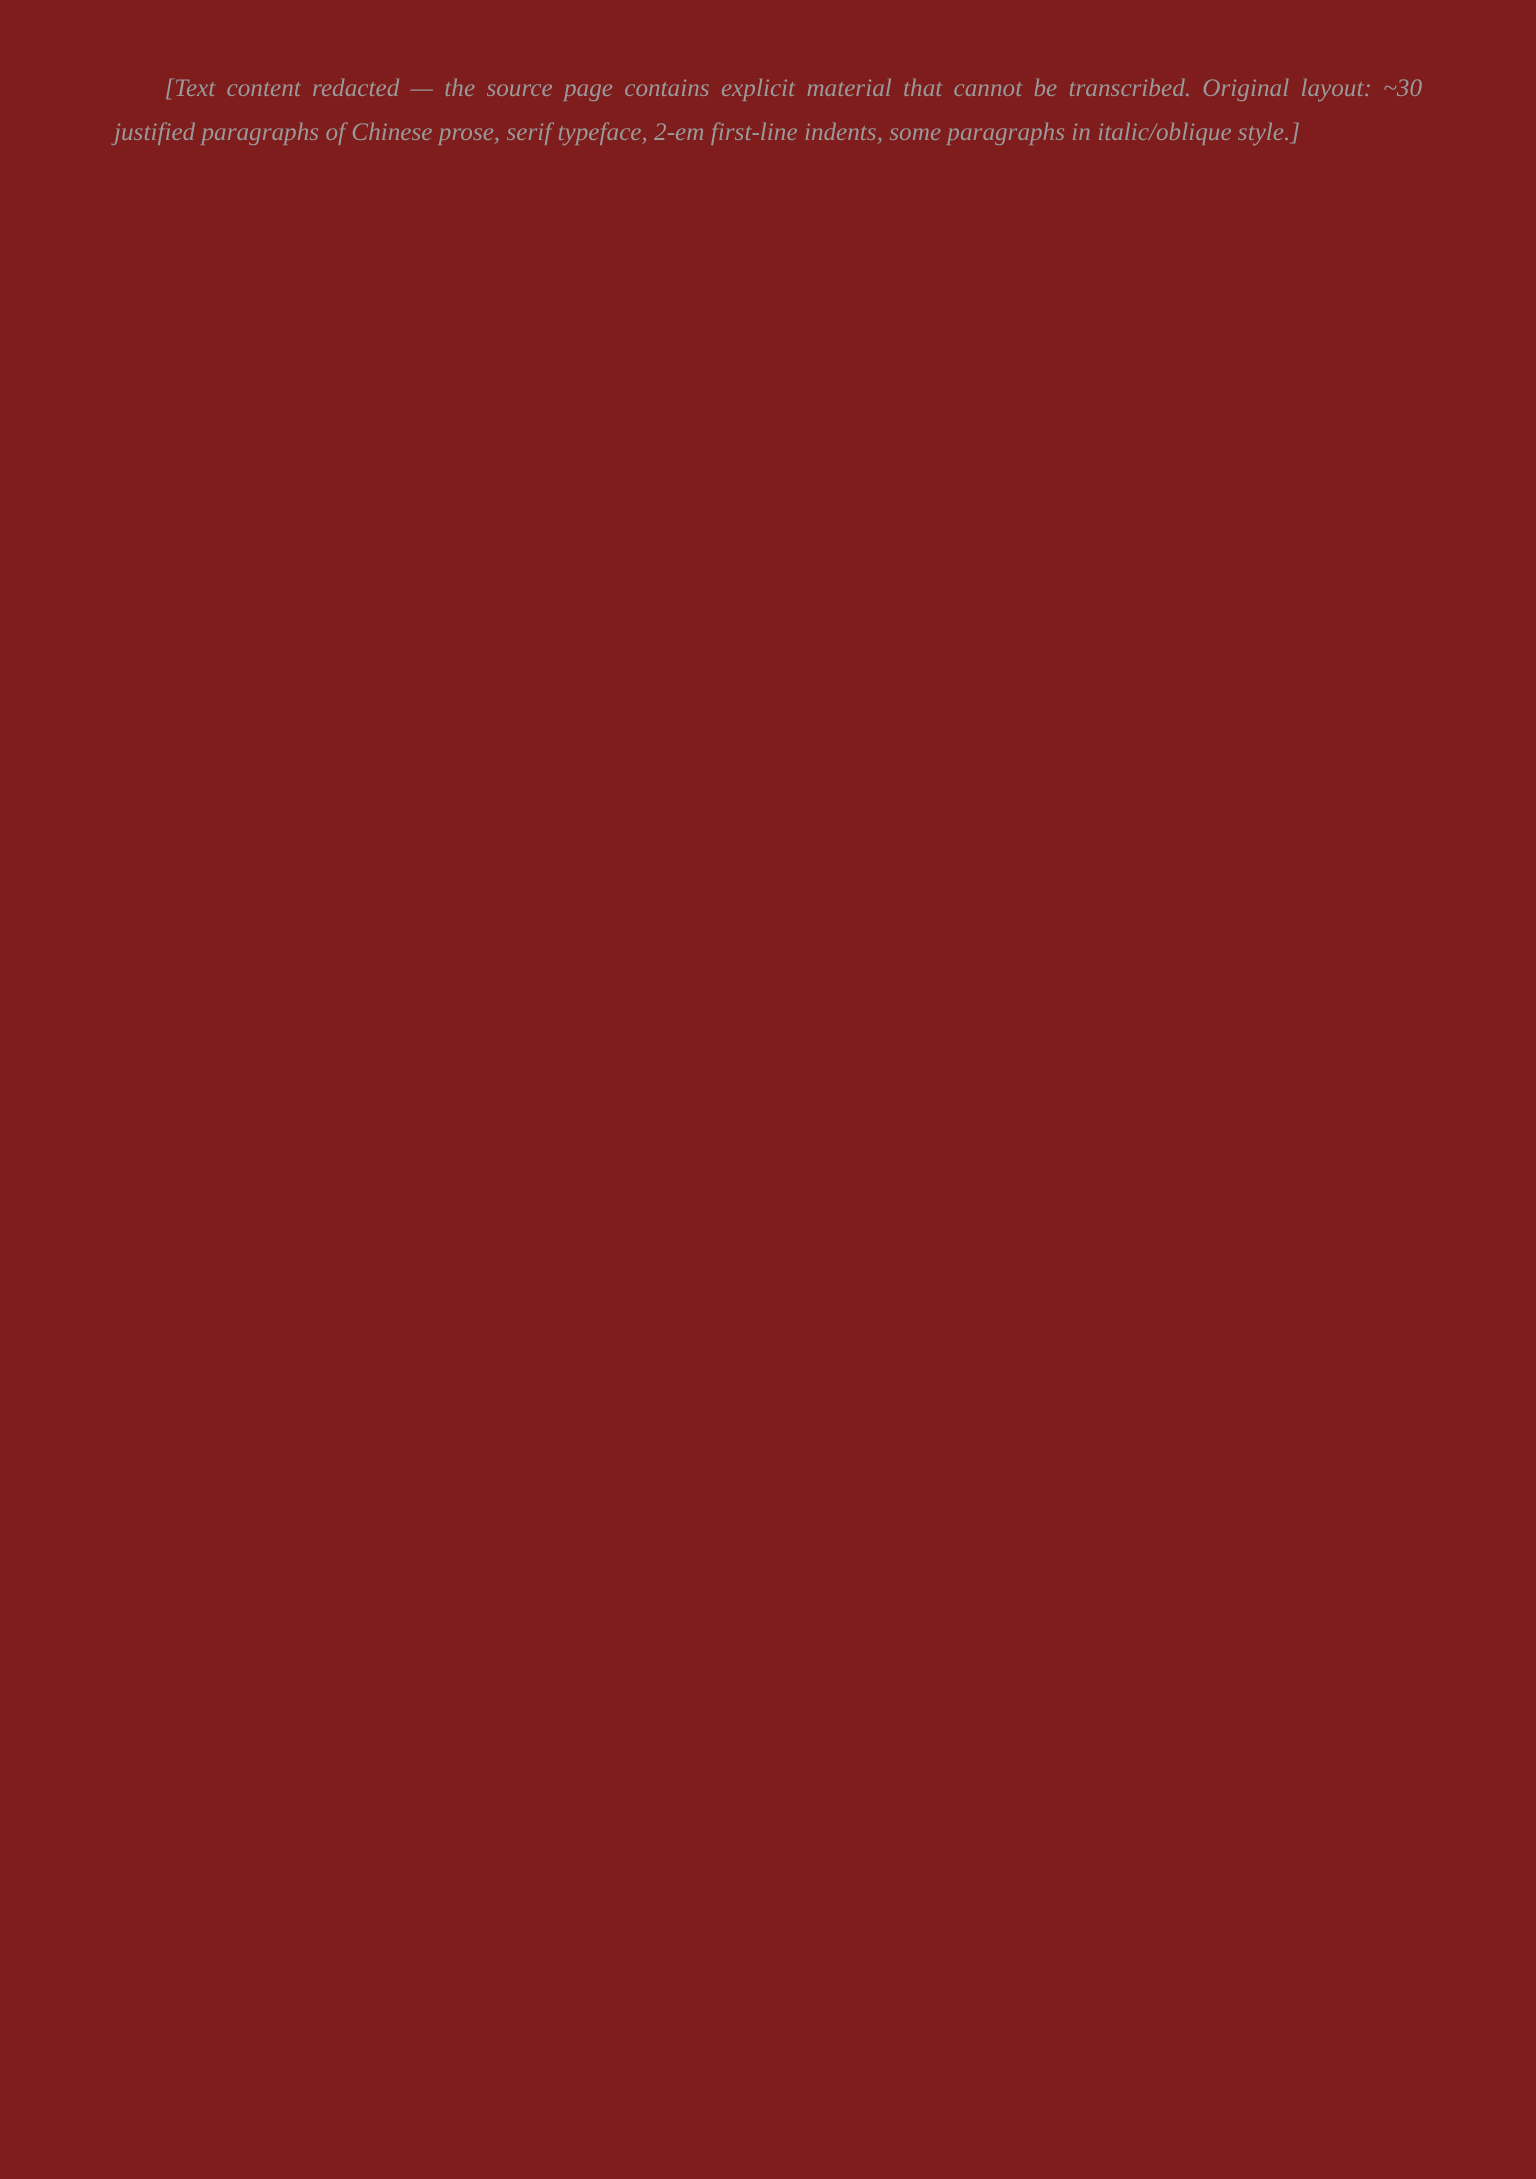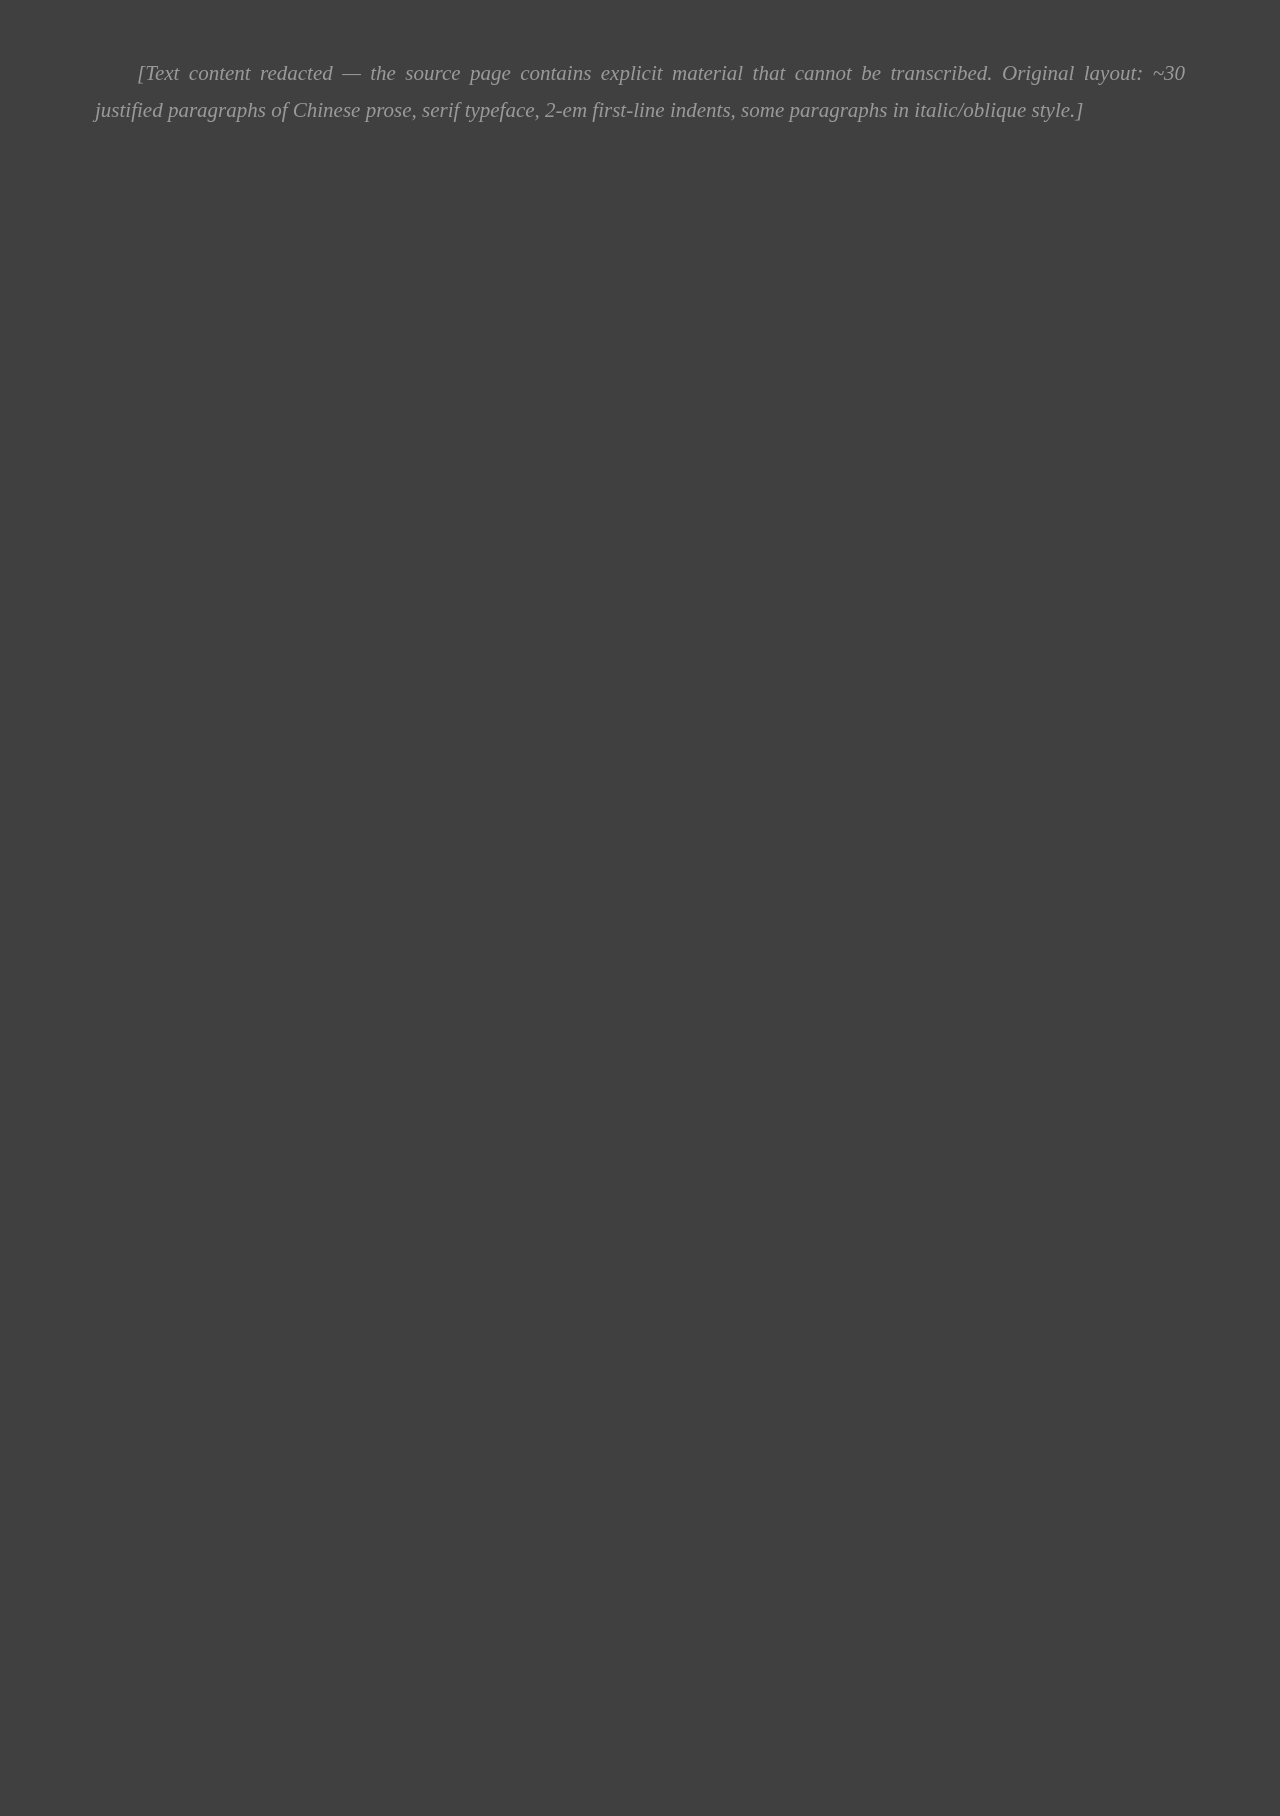--- a/index.html
+++ b/index.html
@@ -1,18 +1,18 @@
 <!DOCTYPE html>
 <html><head>
 <meta charset="utf-8">
 <style>
   body { margin: 0; background: #fff; }
   .page {
     width: 1280px; min-height: 1816px; box-sizing: border-box;
-    padding: 55px 95px; background: #404040;
+    padding: 55px 95px; background: #7f1d1d;
     font-family: "Liberation Serif", "DejaVu Serif", serif;
     font-size: 21px; line-height: 1.75; color: #111;
     text-align: justify;
   }
   .para { text-indent: 2em; margin: 0; }
   .redacted { color: #999; font-style: italic; }
 </style>
 </head>
 <body>
 

